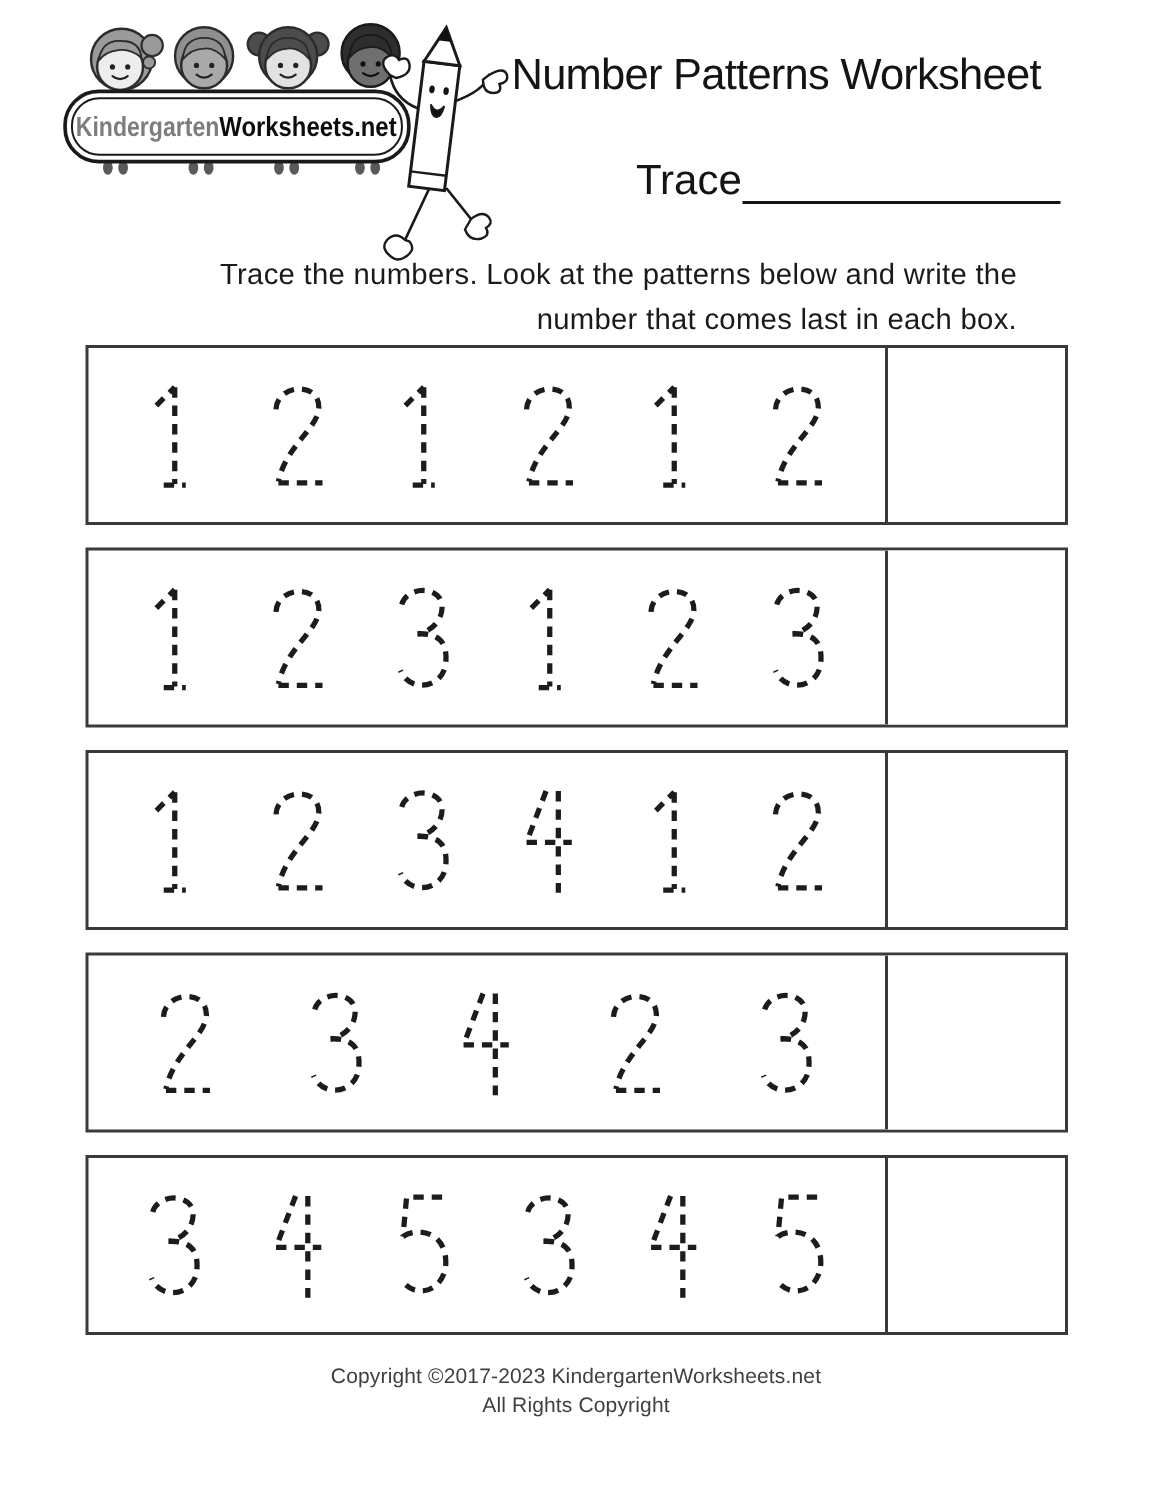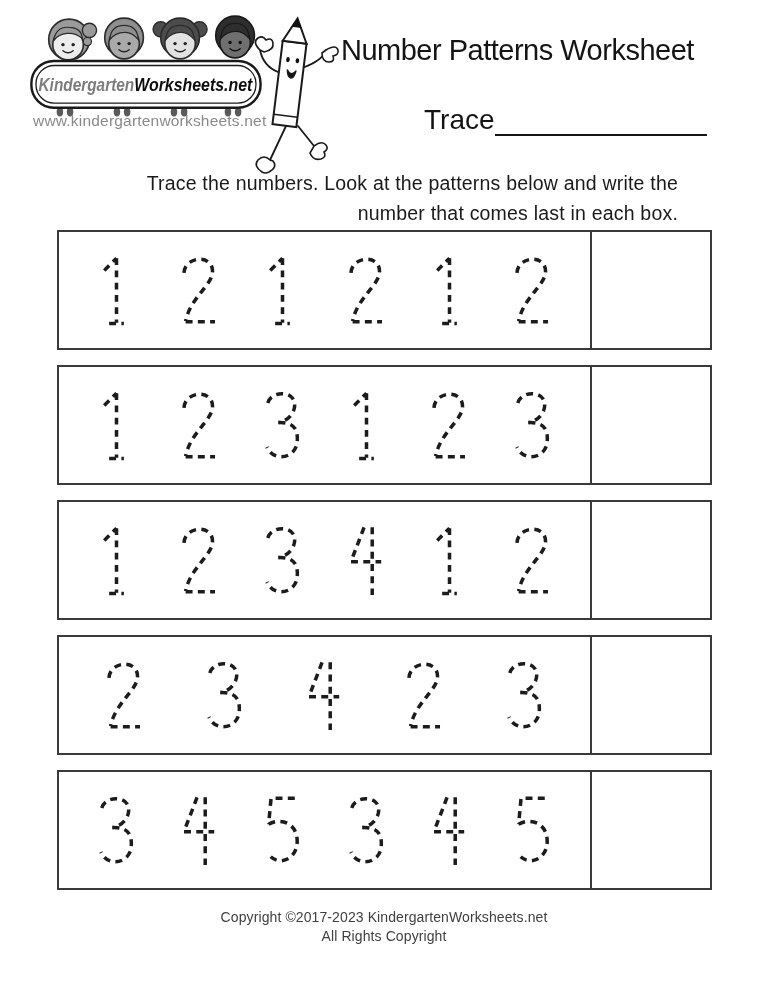--- a/index.html
+++ b/index.html
@@ -3,21 +3,21 @@
 <meta charset="utf-8">
 <style>
   * { margin:0; padding:0; box-sizing:border-box; }
   html,body { background:#fff; }
   .page {
     position:relative; width:768px; height:994px; background:#ffffff;
     font-family:"Liberation Sans", sans-serif; color:#111; overflow:hidden;
     margin:0 auto;
   }
   
-  .logo-wrap { position:absolute; left:28px; top:10px; width:240px;font-style:italic; }
+  .logo-wrap { position:absolute; left:40px; top:10px; width:240px; }
   .logo-url {
     position:absolute; left:33px; top:112px; width:240px;
     font-size:15.5px; letter-spacing:.2px; color:#8a8a8a;
   }
   .pencil-wrap { position:absolute; left:238px; top:10px; width:105px; height:165px; }
   .page-title {
     position:absolute; left:327px; top:34px; width:420px;
     font-size:29px; font-weight:400; letter-spacing:-0.5px; color:#141414;margin-left:14px;
   }
   .name-row { position:absolute; left:424px; top:104px; white-space:nowrap; }
@@ -112,21 +112,20 @@
 
       <g>
         <rect x="3" y="50" width="225" height="46" rx="22" fill="#ffffff" stroke="#1a1a1a" stroke-width="2.4"></rect>
         <rect x="7.5" y="54.5" width="216" height="37" rx="18" fill="none" stroke="#1a1a1a" stroke-width="1.3"></rect>
         <text x="115" y="79.5" text-anchor="middle" font-family="Liberation Sans, sans-serif" font-size="18">
           <tspan fill="#7d7d7d" font-weight="bold" textLength="94" lengthAdjust="spacingAndGlyphs">Kindergarten</tspan><tspan fill="#0d0d0d" font-weight="bold" textLength="116" lengthAdjust="spacingAndGlyphs">Worksheets.net</tspan>
         </text>
       </g>
     </svg>
   </div>
-  <div class="logo-url">www.kindergartenworksheets.net</div>
 
   <div class="pencil-wrap">
     <svg width="105" height="165" viewBox="0 0 105 165">
       <g stroke="#1a1a1a" fill="none" stroke-width="1.8" stroke-linecap="round">
 
         <path d="M40 62 C30 58 24 50 22 40"></path>
         <path d="M64 58 C78 53 86 47 88 40"></path>
 
         <path d="M48 116 L32 150"></path>
         <path d="M60 116 L76 136"></path>

